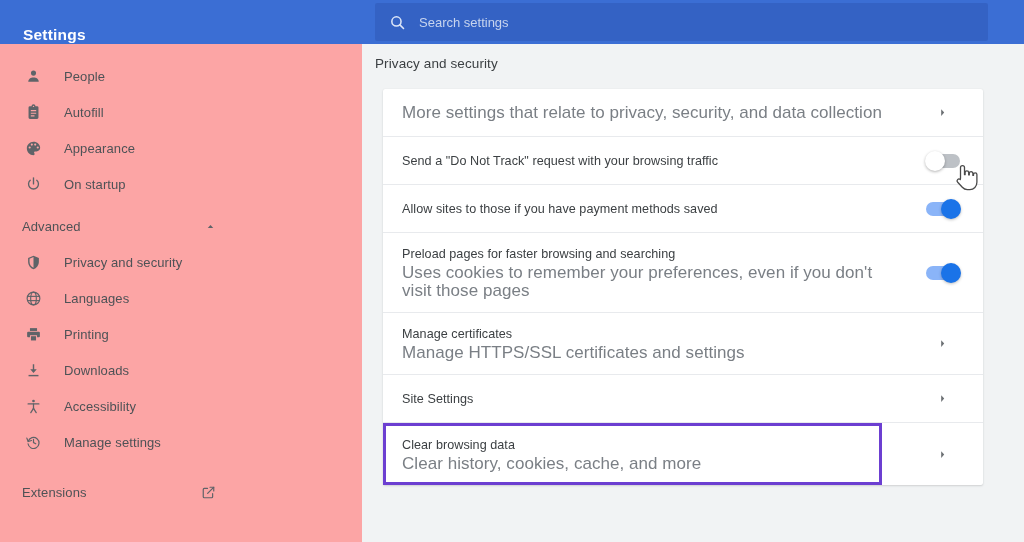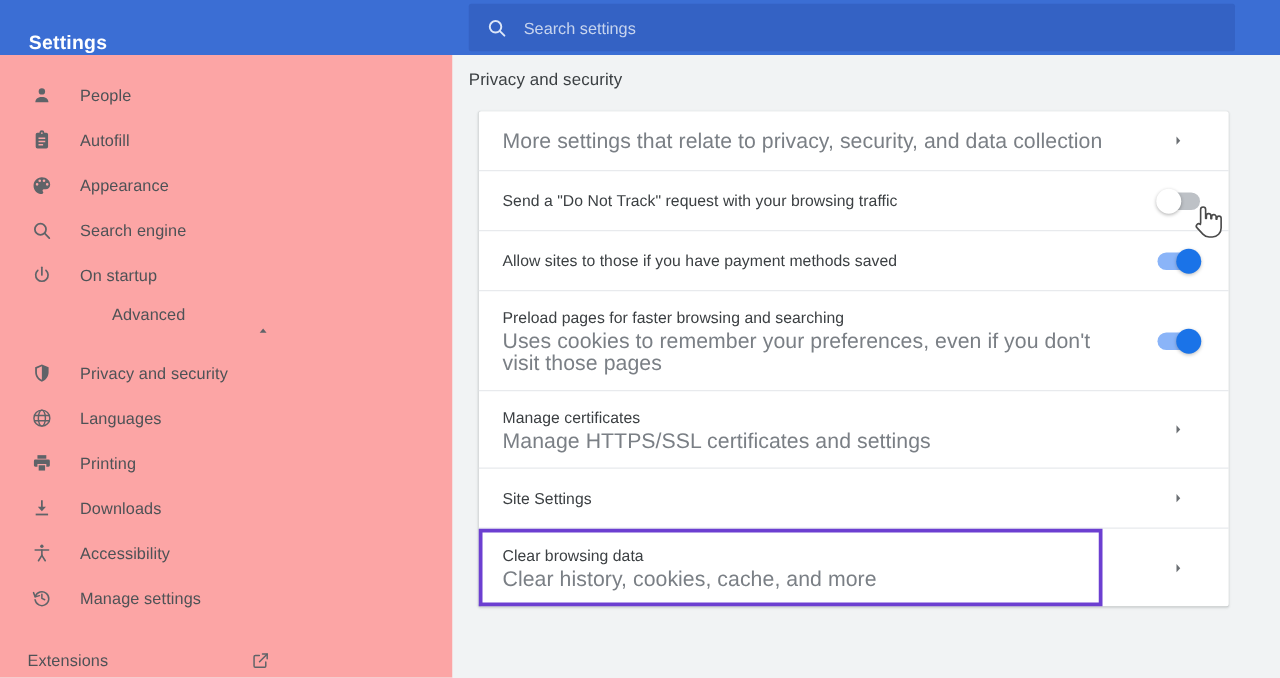--- a/index.html
+++ b/index.html
@@ -67,21 +67,21 @@
     display: flex; align-items: center;
     height: 36px; padding-left: 22px; padding-right: 146px;
     cursor: pointer;
   }
   .section-head .nav-label { margin-left: 0; }
   .section-chevron {
     margin-left: auto; color: #5f6368;
     display: flex; align-items: center;
   }
   .nav-gap-top { margin-top: 14px; }
-  .nav-gap-small { margin-top: 6px; flex-direction: column; }
+  .nav-gap-small { margin-top: 6px; }
 
   .extensions-row {
     display: flex; align-items: center;
     height: 36px; padding-left: 22px; padding-right: 146px;
     cursor: pointer; margin-top: 14px;
   }
   .extensions-row .nav-label { margin-left: 0; }
   .ext-icon { margin-left: auto; color: #5f6368; display:flex; }
 
   
@@ -201,29 +201,20 @@
 
   <div class="nav-item">
     <span class="nav-icon">
       <svg width="17" height="17" viewBox="0 0 24 24" fill="#5f6368">
         <path d="M12 2.6C6.8 2.6 2.6 6.8 2.6 12S6.8 21.4 12 21.4c.9 0 1.6-.7 1.6-1.6 0-.4-.2-.8-.4-1.1-.3-.3-.4-.6-.4-1 0-.9.7-1.6 1.6-1.6h1.9c2.8 0 5.1-2.3 5.1-5.1 0-4.5-4.2-8.4-9.4-8.4zM6.6 12a1.5 1.5 0 1 1 0-3 1.5 1.5 0 0 1 0 3zm3-4a1.5 1.5 0 1 1 0-3 1.5 1.5 0 0 1 0 3zm4.8 0a1.5 1.5 0 1 1 0-3 1.5 1.5 0 0 1 0 3zm3.6 4a1.5 1.5 0 1 1 0-3 1.5 1.5 0 0 1 0 3z"></path>
       </svg>
     </span>
     <span class="nav-label">Appearance</span>
   </div>
 
-  <div class="nav-item">
-    <span class="nav-icon">
-      <svg width="17" height="17" viewBox="0 0 24 24" fill="none" stroke="#5f6368" stroke-width="2" stroke-linecap="round">
-        <circle cx="10.4" cy="10.4" r="6.3"></circle>
-        <line x1="15.2" y1="15.2" x2="20.4" y2="20.4"></line>
-      </svg>
-    </span>
-    <span class="nav-label">Search engine</span>
-  </div>
 
   <div class="nav-item">
     <span class="nav-icon">
       <svg width="17" height="17" viewBox="0 0 24 24" fill="none" stroke="#5f6368" stroke-width="1.9" stroke-linecap="round">
         <path d="M7.4 6.1a7 7 0 1 0 9.2 0"></path>
         <line x1="12" y1="2.6" x2="12" y2="11.2"></line>
       </svg>
     </span>
     <span class="nav-label">On startup</span>
   </div>

